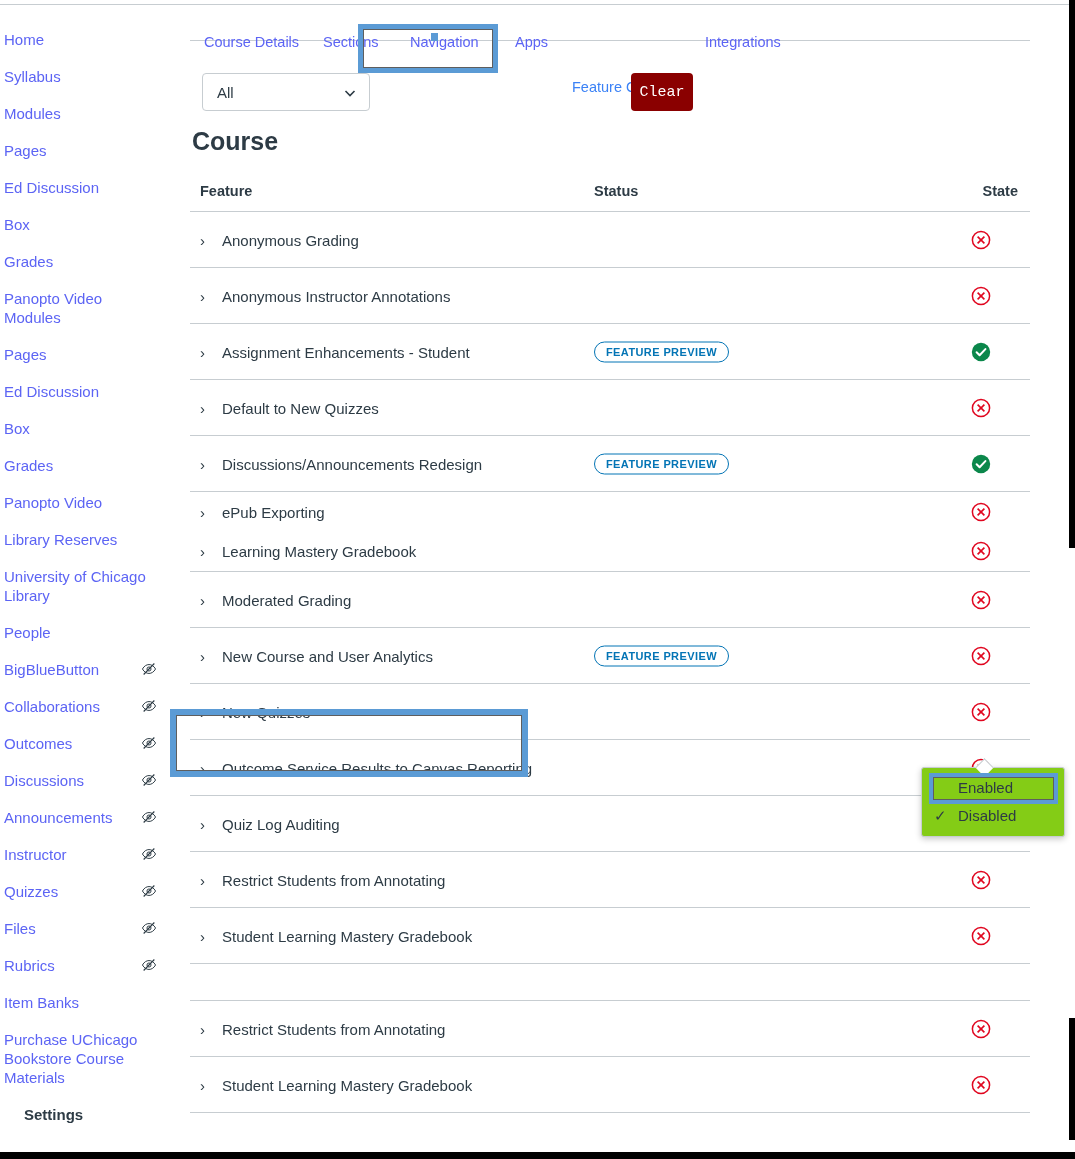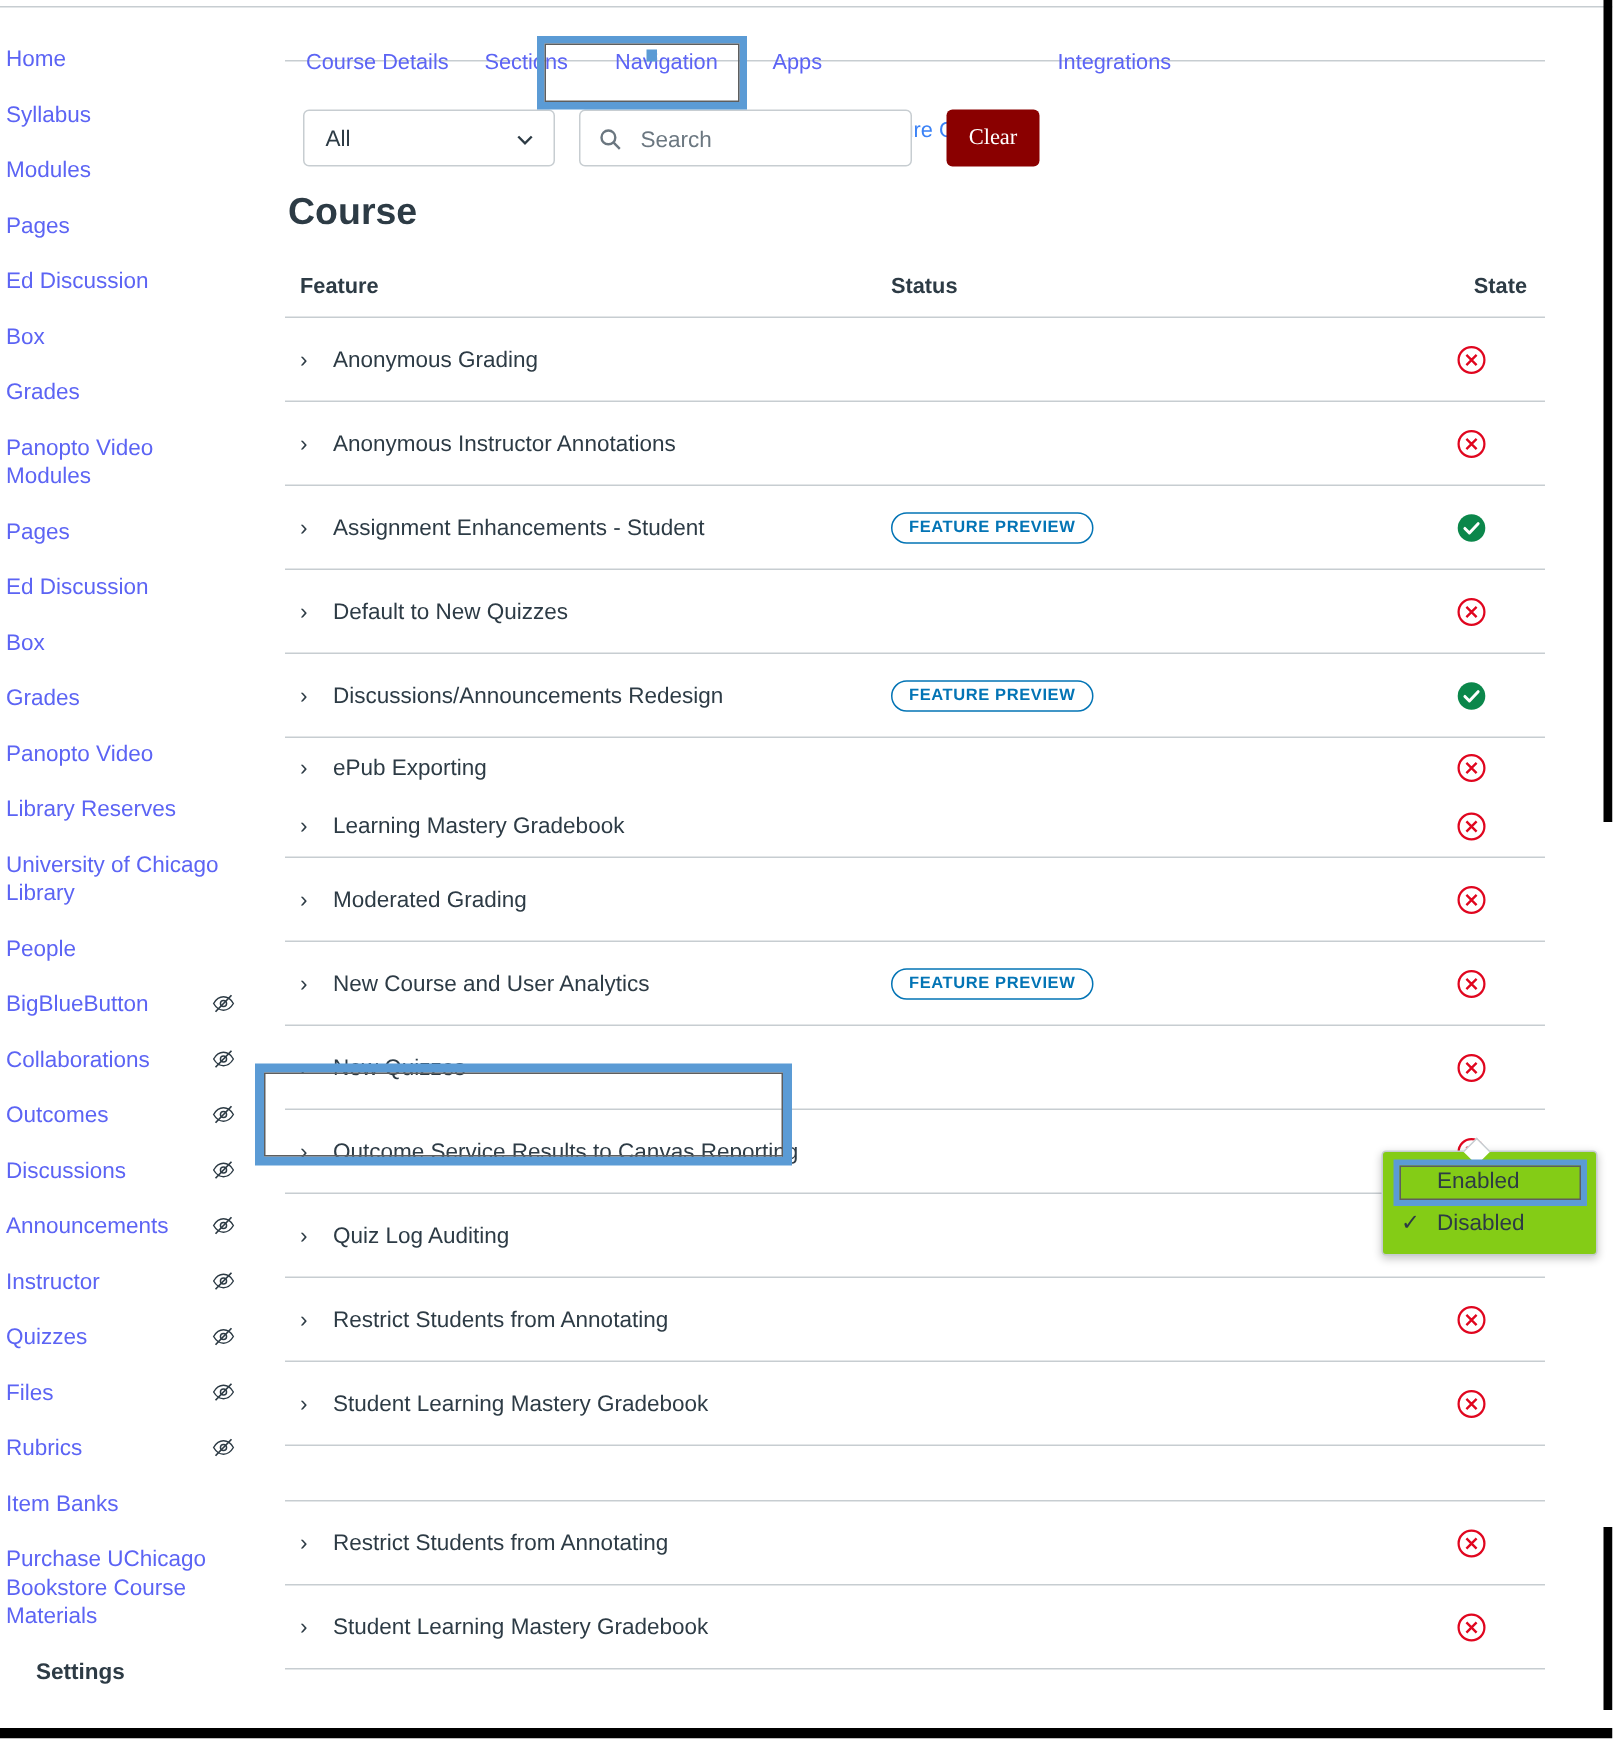--- a/index.html
+++ b/index.html
@@ -185,21 +185,21 @@
   }
   #search-input::placeholder { color: #6B7780; opacity: 1; }
   #clear-button {
     position: absolute;
     left: 441px; top: 1px;
     width: 62px; height: 38px;
     background: #8A0000;
     color: #ffffff;
     border: 0;
     border-radius: 4px;
-    font-family: Liberation Serif, serif;
+    font-family: Liberation Mono, monospace;
     font-size: 15px;
     cursor: pointer;
     padding: 6px;
   }
 
   
   #section-heading {
     position: relative;
     margin: 0 0 0 0;
     padding-left: 2px;
@@ -447,29 +447,20 @@
   <div id="filter-bar">
     <div id="feature-filter-select">
       <span id="feature-filter-value">All</span>
       <span id="feature-filter-chevron">
         <svg viewBox="0 0 14 14" width="14" height="14" fill="none" stroke="currentColor" stroke-width="1.6">
           <path d="M2.5 5 L7 9.5 L11.5 5"></path>
         </svg>
       </span>
     </div>
 
-    <div id="search-box">
-      <span id="search-icon">
-        <svg viewBox="0 0 16 16" width="16" height="16" fill="none" stroke="currentColor" stroke-width="1.6">
-          <circle cx="6.6" cy="6.6" r="4.6"></circle>
-          <path d="M10.1 10.1 L14.2 14.2"></path>
-        </svg>
-      </span>
-      <input id="search-input" type="text" placeholder="Search" style="">
-    </div>
 
     <button id="clear-button">Clear</button>
   </div>
 
   <h2 id="section-heading">Course</h2>
 
   <div id="feature-table">
     <div class="col-head-row">
       <span class="col-head" id="col-feature">Feature</span>
       <span class="col-head" id="col-status">Status</span>

